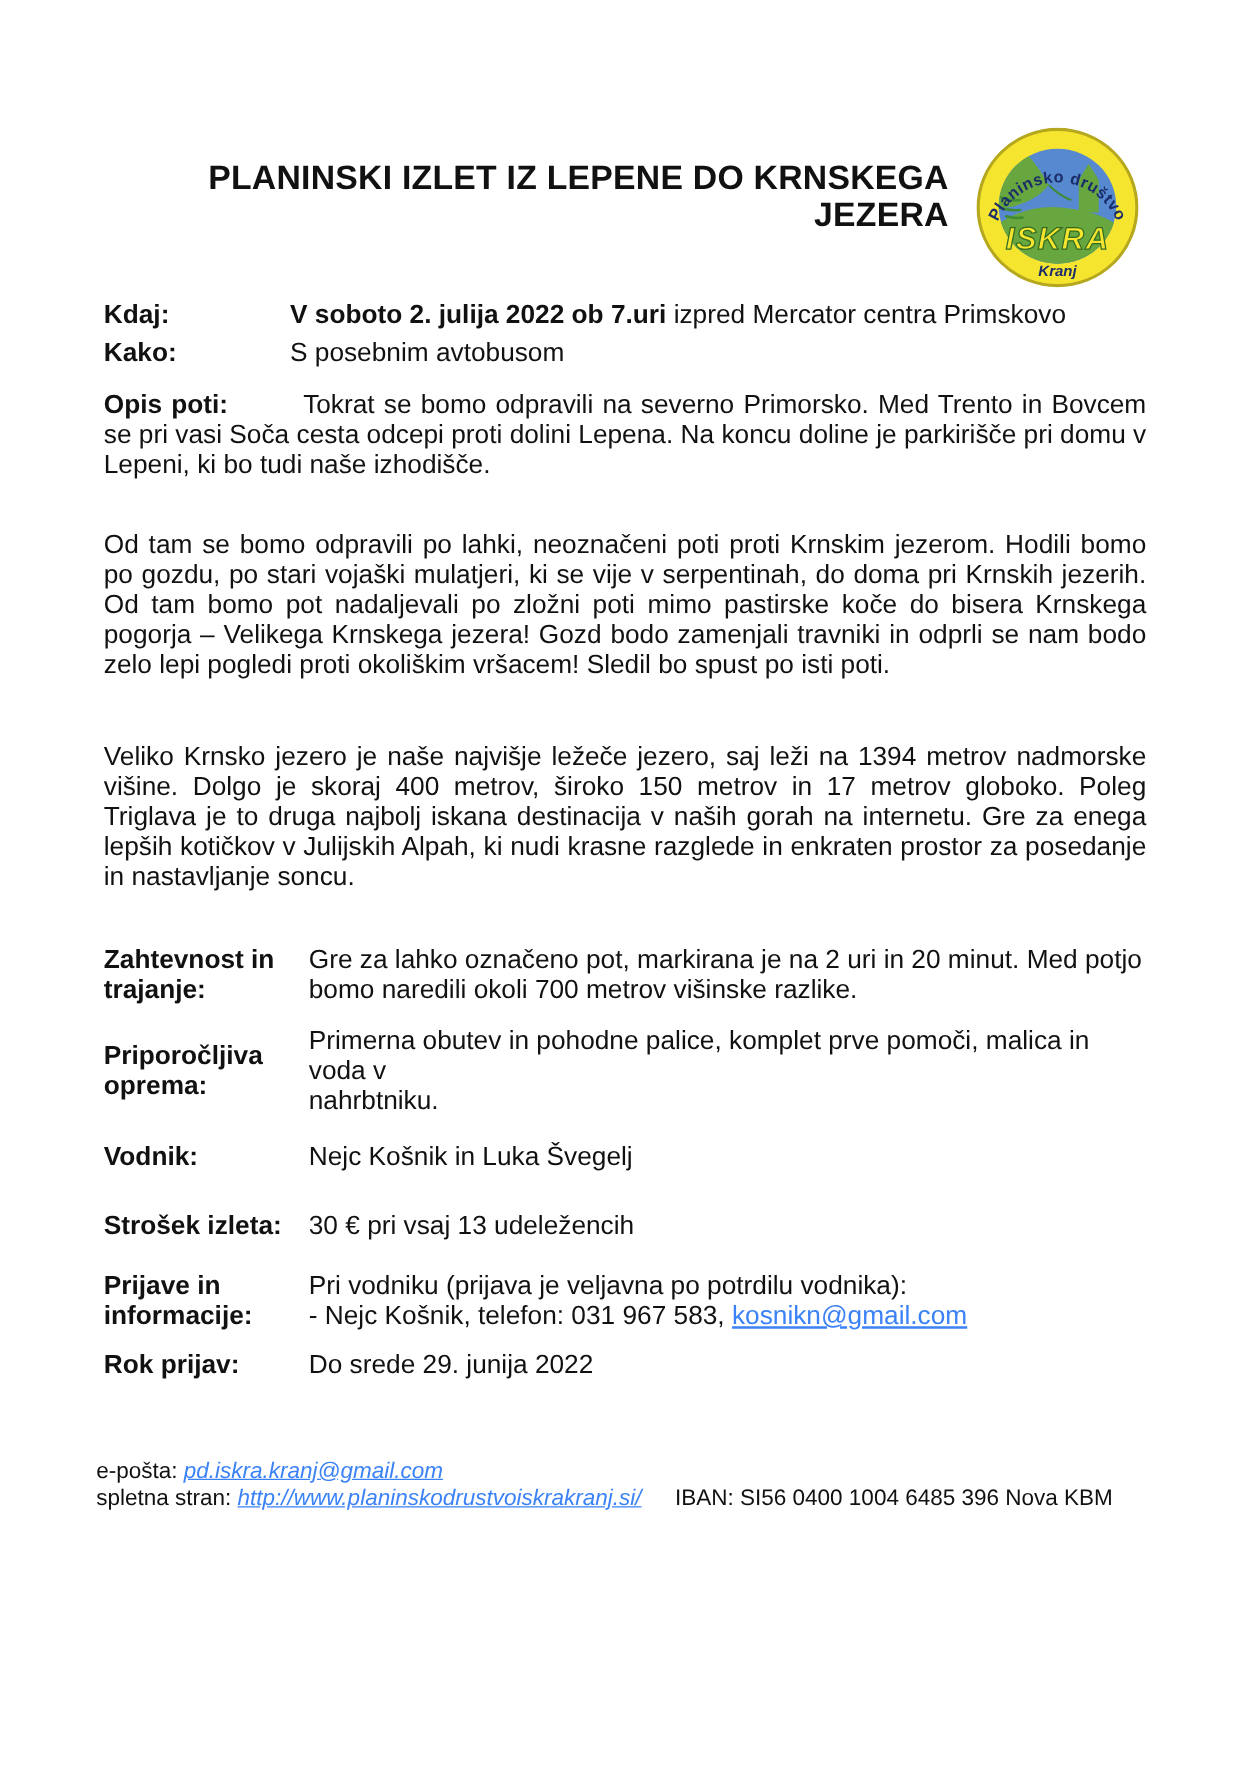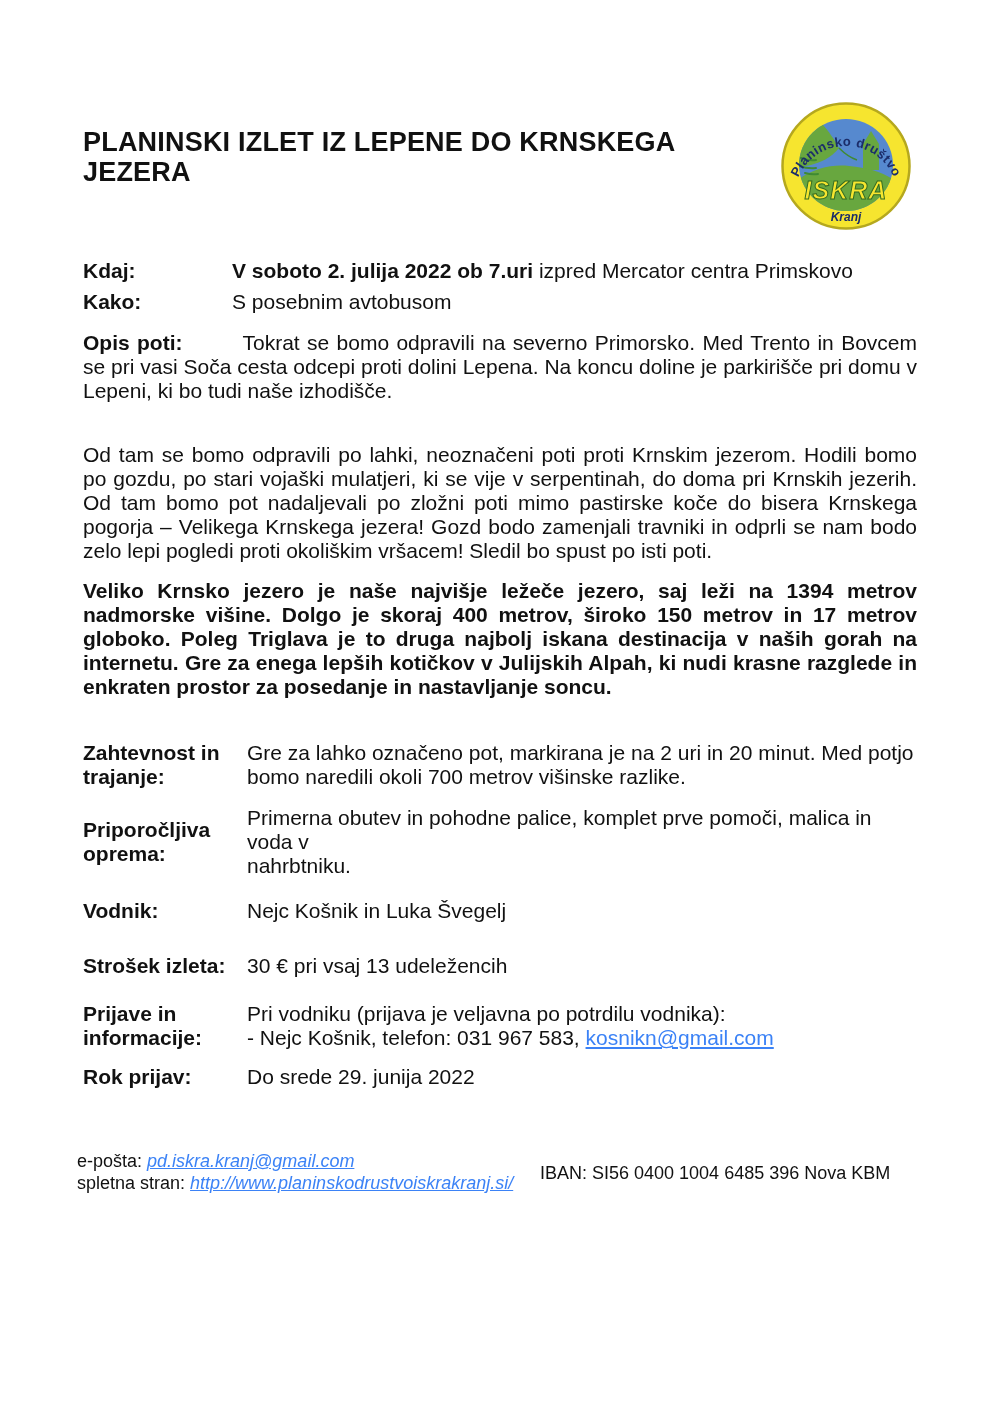--- a/index.html
+++ b/index.html
@@ -11,59 +11,59 @@
     color:#111;
     font-family:"Liberation Sans","DejaVu Sans",sans-serif;
     font-size:21px;line-height:24px;
     box-sizing:border-box;
     padding:0 83px;
     overflow:hidden;
   }
   .title{
     margin:127px 0 0 0;
     width:676px;
-    text-align:left;
+    text-align:right;
     font-size:27px;line-height:30px;
     font-weight:bold;
     letter-spacing:0.2px;
   }
   .logo{
     position:absolute;
     left:781px;top:102px;
     width:130px;height:128px;
   }
   .row{display:flex;align-items:flex-start;}
   .row .lbl{flex:none;width:164px;font-weight:bold;}
   .row.narrow .lbl{width:149px;}
   .row .val{flex:1;}
   .prewrap{white-space:pre-line;}
-  .row-kdaj{margin-top:72px;justify-content:space-between;}
+  .row-kdaj{margin-top:53px;justify-content:space-between;}
   .row-kako{margin-top:7px;}
   .para{margin:0;text-align:justify;}
   .para-opis{margin-top:17px;}
   .para-opis .tab{display:inline-block;width:60px;}
   .para-2{margin-top:40px;}
-  .para-3{margin-top:16px;font-weight:bold;}
+  .para-3{margin-top:50px;}
   .row-zaht{margin-top:42px;}
   .row-oprema{margin-top:17px;align-items:center;}
   .row-vodnik{margin-top:21px;justify-content:space-between;}
   .row-strosek{margin-top:31px;}
   .row-prijave{margin-top:24px;}
   .row-rok{margin-top:15px;}
   a.doclink{color:#3b82f6;text-decoration:underline;cursor:pointer;}
   .footer{
     position:relative;
     margin-top:61px;
     margin-left:-6px;
     font-size:18px;line-height:22px;
   }
   .footer a.doclink{font-style:italic;}
   .iban{
     position:absolute;
-    left:463px;top:12px;
+    left:463px;top:22px;
     white-space:nowrap;
   }
   b{font-weight:bold;}
 </style>
 </head>
 <body>
 
 <div class="page">
 
   <div class="logo">

